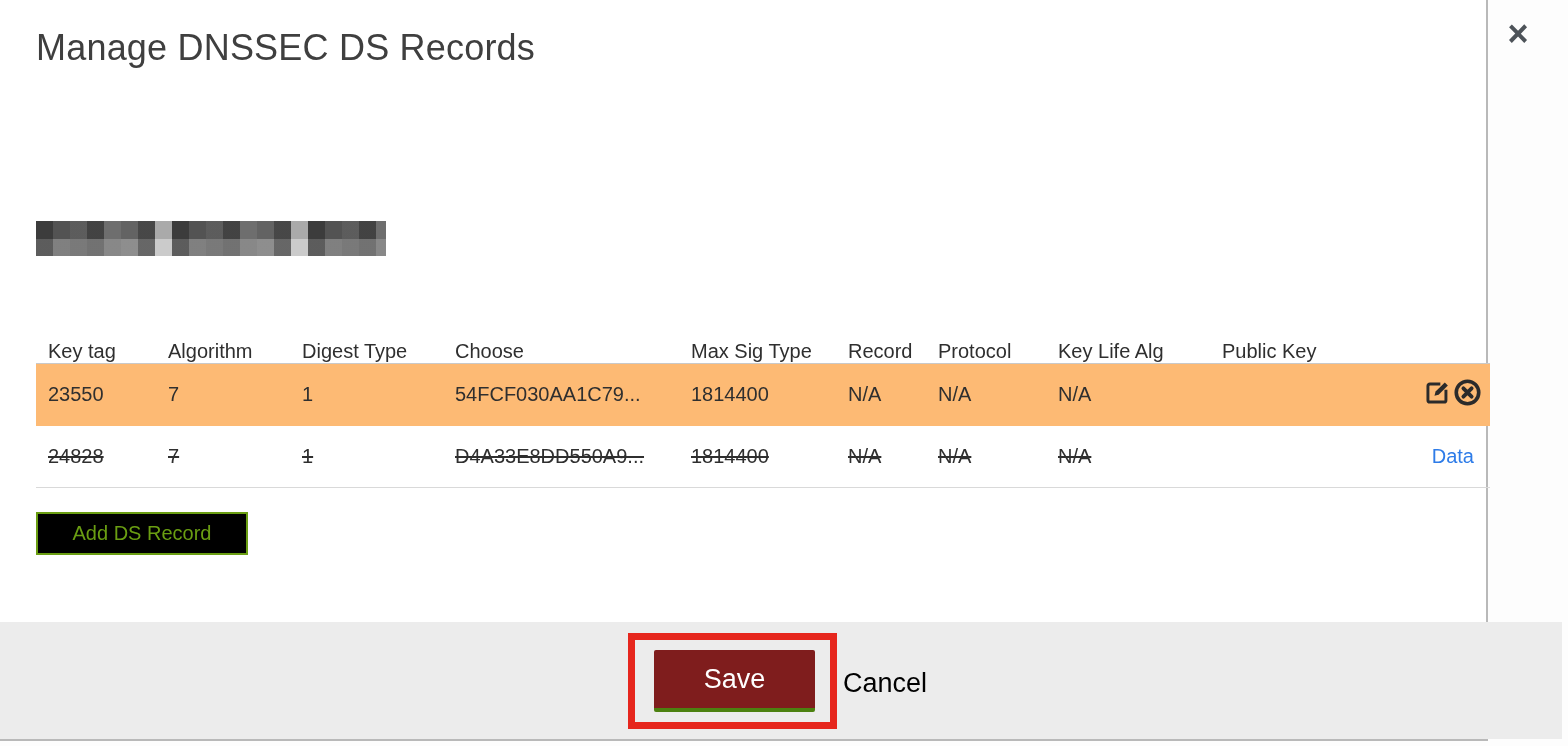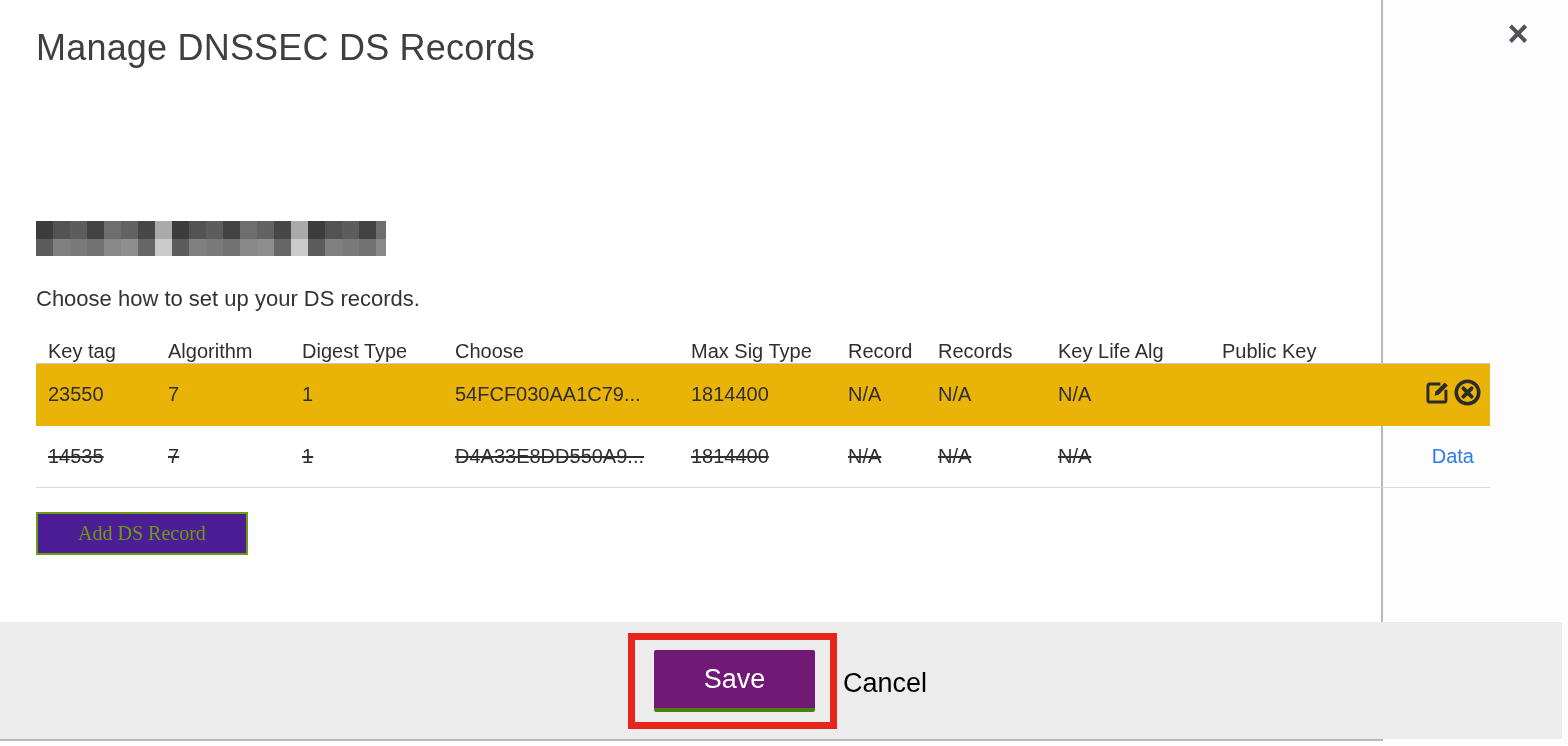--- a/index.html
+++ b/index.html
@@ -6,21 +6,21 @@
   html, body { width: 1568px; height: 746px; background: #fdfdfd; }
   body { font-family: "Liberation Sans", sans-serif; color: #2f2f2f; }
 
   .frame {
     position: relative;
     width: 1568px; height: 746px;
     overflow: hidden;
   }
   .modal {
     position: absolute; left: 0; top: 0;
-    width: 1383px; height: 741px;
+    width: 1488px; height: 741px;
     background: #ffffff;
     border-right: 2px solid #b9b9b9;
     border-bottom: 2px solid #b9b9b9;
   }
 
   .title {
     position: absolute; left: 36px; top: 27px;
     font-size: 36px; font-weight: 400; color: #3f3f3f;
     letter-spacing: 0.2px;
   }
@@ -59,51 +59,51 @@
     padding: 10px 0 0 12px;
     border-bottom: 1px solid #c9c9c9;
     white-space: nowrap; overflow: hidden;
   }
   .ds-table td {
     height: 62px;
     padding-left: 12px;
     white-space: nowrap; overflow: hidden;
     vertical-align: middle;
   }
-  .ds-table tr.row-active td { background: #eab308; }
+  .ds-table tr.row-active td { background: #fdba74; }
   .ds-table tr.row-deleted td { border-bottom: 1px solid #d9d9d9; }
   .ds-table tr.row-deleted td.strike { text-decoration: line-through; }
   .cell-actions { text-align: right; padding-right: 8px !important; }
   .icon-group { display: inline-flex; align-items: center; gap: 2px; }
   .icon-btn { background: none; border: none; cursor: pointer; padding: 0; line-height: 0; }
   .undo-link {
     color: #2e7ce8; font-size: 20px; text-decoration: none; cursor: pointer;
     padding-right: 8px;
   }
 
   .add-btn {
     position: absolute; left: 36px; top: 512px;
     width: 212px; height: 43px;
-    background: #4c1d95;
+    background: #000000;
     border: 2px solid #6a9e12;
     color: #6a9e12;
-    font-size: 20px; font-family: Liberation Serif, serif;
+    font-size: 20px; font-family: Liberation Sans, sans-serif;
     cursor: pointer;
   }
 
   .footer {
     position: absolute; left: 0; top: 622px;
     width: 1562px; height: 117px;
     background: #ececec;
   }
 
   .save-btn {
     position: absolute; left: 654px; top: 650px;
     width: 161px; height: 62px;
-    background: #701a75;
+    background: #7f1d1d;
     border: none;
     border-bottom: 4px solid #4c8110;
     border-radius: 2px;
     color: #ffffff; font-size: 27px;
     font-family: "Liberation Sans", sans-serif;
     cursor: pointer;
   }
   .cancel-link {
     position: absolute; left: 843px; top: 668px;
     color: #000000; font-size: 27px; text-decoration: none; cursor: pointer;
@@ -121,21 +121,20 @@
 
 <div class="frame">
   <div class="modal">
 
     <div class="title">Manage DNSSEC DS Records</div>
 
     <button class="close-btn">×</button>
 
     <div class="redacted-domain"></div>
 
-    <div class="instruction">Choose how to set up your DS records.</div>
 
     <table class="ds-table">
       <colgroup>
         <col style="width:120px">
           <col style="width:134px">
           <col style="width:153px">
         <col style="width:236px">
           <col style="width:157px">
           <col style="width:90px">
         <col style="width:120px">
@@ -144,21 +143,21 @@
         <col style="width:140px">
       </colgroup>
       <thead>
         <tr>
           <th>Key tag</th>
           <th>Algorithm</th>
           <th>Digest Type</th>
           <th>Choose</th>
           <th>Max Sig Type</th>
           <th>Record</th>
-          <th>Records</th>
+          <th>Protocol</th>
           <th>Key Life Alg</th>
           <th>Public Key</th>
           <th></th>
         </tr>
       </thead>
       <tbody>
         <tr class="row-active">
           <td>23550</td>
           <td>7</td>
           <td>1</td>
@@ -179,21 +178,21 @@
               <button class="icon-btn">
                 <svg viewBox="0 0 24 24" width="29" height="29">
                   <circle cx="12" cy="12" r="9.3" fill="none" stroke="#2b2b2b" stroke-width="3"></circle>
                   <path d="M8.6 8.6l6.8 6.8M15.4 8.6l-6.8 6.8" stroke="#2b2b2b" stroke-width="3.2" stroke-linecap="round"></path>
                 </svg>
               </button>
             </span>
           </td>
         </tr>
         <tr class="row-deleted">
-          <td class="strike">14535</td>
+          <td class="strike">24828</td>
           <td class="strike">7</td>
           <td class="strike">1</td>
           <td class="strike">D4A33E8DD550A9...</td>
           <td class="strike">1814400</td>
           <td class="strike">N/A</td>
           <td class="strike">N/A</td>
           <td class="strike">N/A</td>
           <td class="strike"></td>
           <td class="cell-actions">
             <a class="undo-link">Data</a>

